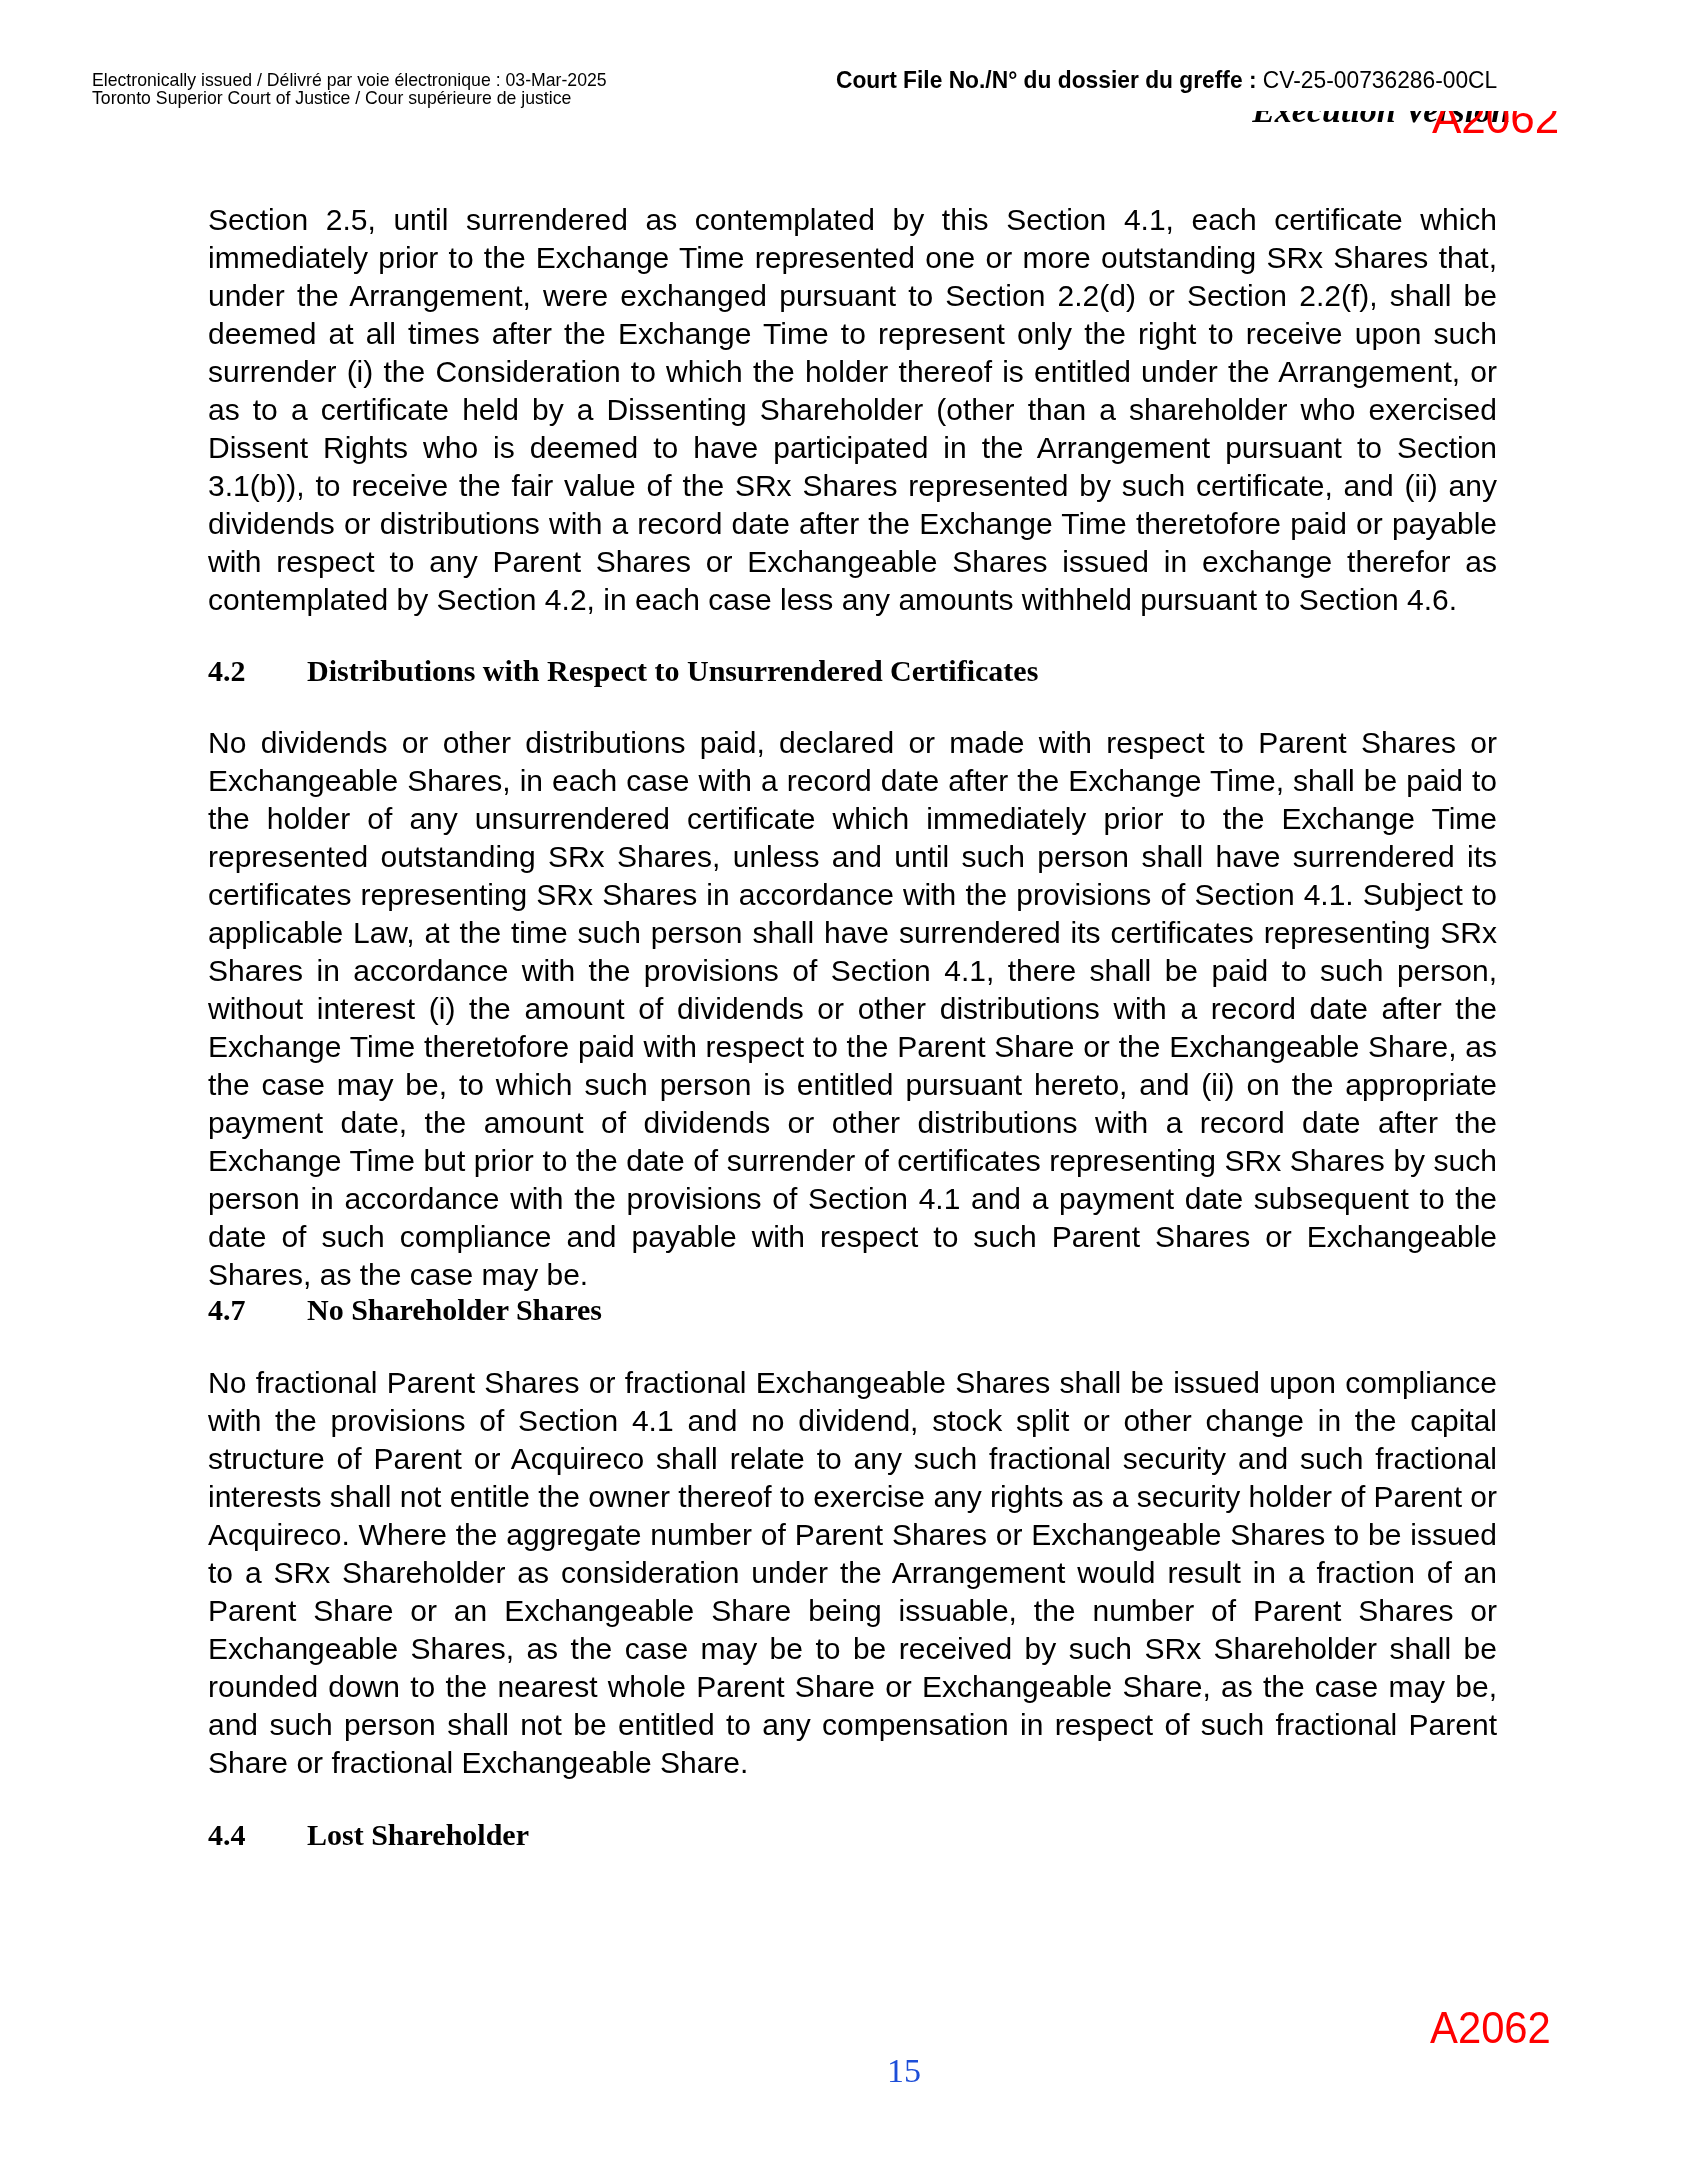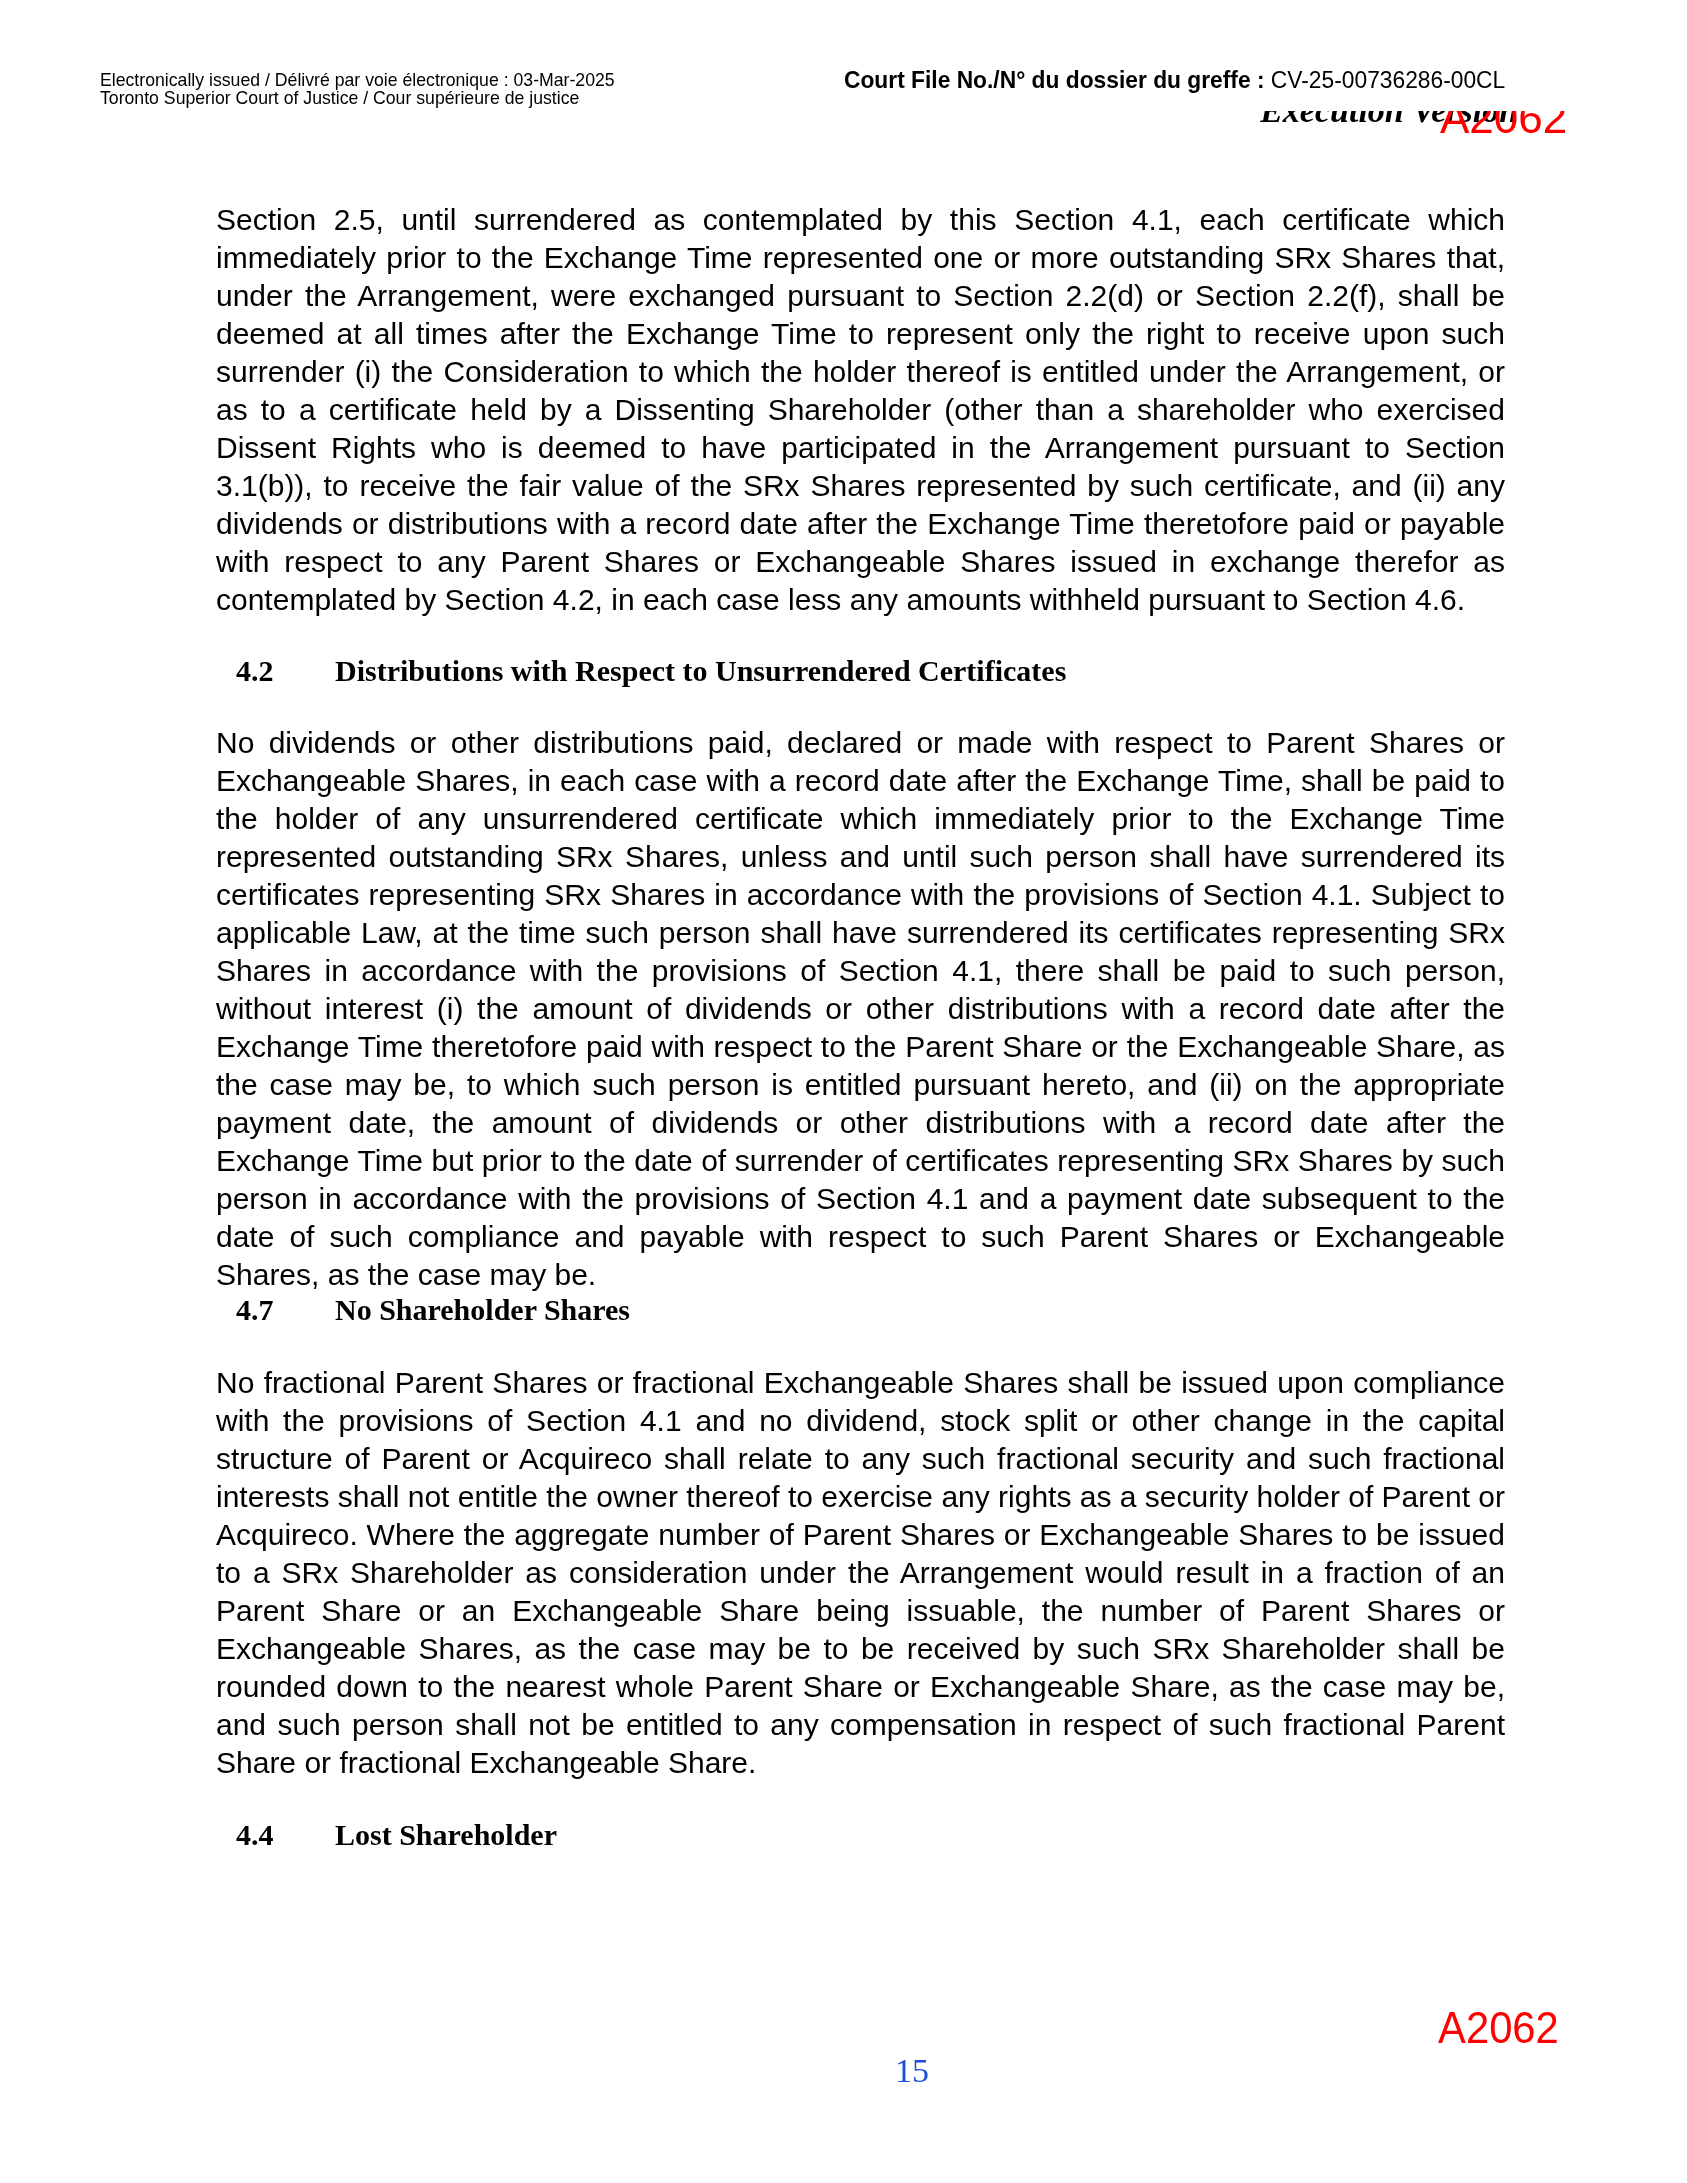--- a/index.html
+++ b/index.html
@@ -1,35 +1,35 @@
 <!DOCTYPE html>
 <html style="font-size:10.6px"><head>
 <meta charset="utf-8">
 <style>
   html, body { margin: 0; padding: 0; background: #ffffff; }
   body { width: 1687px; height: 2183px; position: relative; overflow: hidden; }
-  .page { position: absolute; left: 16px; top: 0; width: 1546px; height: 2183px; background: #fff; }
+  .page { position: absolute; left: 8px; top: 0; width: 1546px; height: 2183px; background: #fff; }
 
   .stamp { position: absolute; font-family: "Liberation Sans", sans-serif; color: #000; white-space: nowrap; }
   .stamp-issued { left: 84px; top: 71px; font-size: 19px; line-height: 18px; transform: scaleX(0.93); transform-origin: left top; }
   .stamp-court { left: 84px; top: 89px; font-size: 19px; line-height: 18px; transform: scaleX(0.93); transform-origin: left top; }
   .stamp-file { left: 828px; top: 67px; font-size: 24.5px; line-height: 26.5px; transform: scaleX(0.93); transform-origin: left top; }
   .stamp-file .bold { font-weight: bold; }
 
   .exec-version-clip { position: absolute; left: 1231px; top: 111px; width: 278px; height: 26.5px; overflow: hidden; }
   .exec-version { position: absolute; left: 13.2px; top: -20px; font-family: "Liberation Serif", serif; font-style: italic; font-size: 34px; line-height: 40px; color: #000; white-space: nowrap; font-weight: bold; }
 
   .red-stamp-clip { position: absolute; left: 1416px; top: 111px; width: 146px; height: 30px; overflow: hidden; }
   .red-stamp-top { position: absolute; left: 8px; top: -16px; font-family: "Liberation Sans", sans-serif; font-size: 44px; line-height: 46px; color: #ff0000; white-space: nowrap; }
 
   .red-stamp-bottom { position: absolute; left: 1422px; top: 2005px; font-family: "Liberation Sans", sans-serif; font-size: 44px; line-height: 46px; color: #ff0000; white-space: nowrap; transform: scaleX(0.95); transform-origin: left top; }
 
   .body-text { position: absolute; left: 200px; width: 1289px; font-family: Liberation Sans, sans-serif; font-size: 30px; line-height: 38px; color: #000; text-align: justify; margin: 0; }
   .heading { position: absolute; left: 200px; font-family: "Liberation Serif", serif; font-weight: bold; font-size: 30px; line-height: 38px; color: #000; white-space: nowrap; }
-  .heading .num { display: inline-block; width: 99px; margin-left: 20px; }
+  .heading .num { display: inline-block; width: 99px; }
 
   .page-number { position: absolute; left: 879px; top: 2054px; font-family: "Liberation Serif", serif; font-size: 34px; line-height: 33px; color: #1d4ed8; }
 </style>
 </head>
 <body>
 
 <div class="page">
 
   <div class="stamp stamp-issued">Electronically issued / Délivré par voie électronique : 03-Mar-2025</div>
   <div class="stamp stamp-court">Toronto Superior Court of Justice / Cour supérieure de justice</div>

